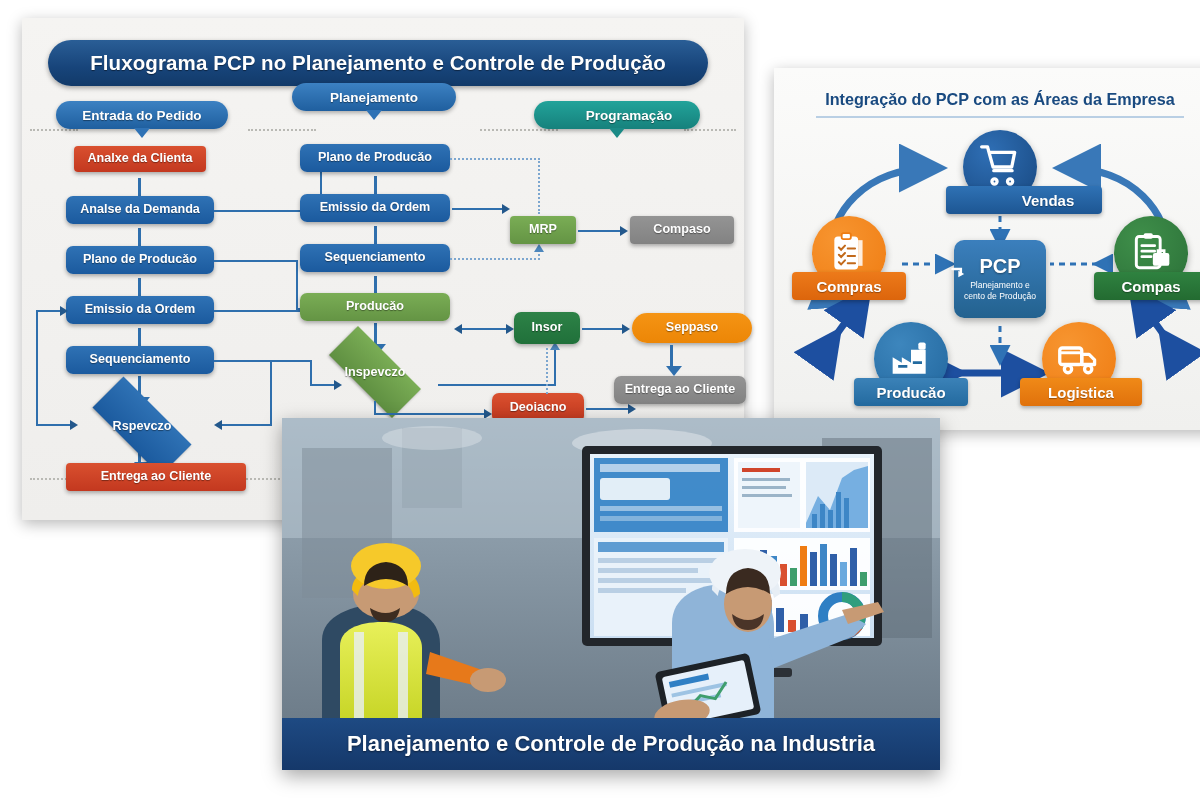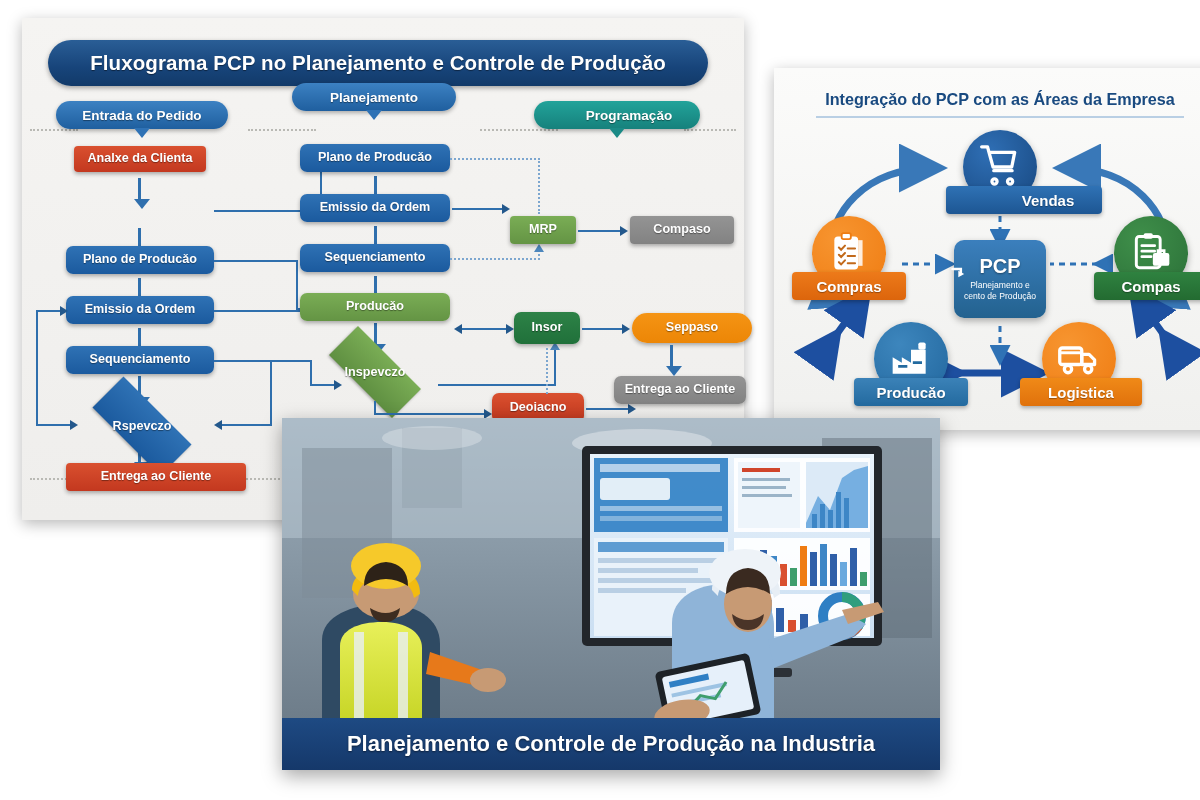--- a/index.html
+++ b/index.html
@@ -138,20 +138,23 @@
   <div class="arrow-v" style="left:116px;top:210px;height:22px;"></div>
   <div class="arrow-v" style="left:116px;top:260px;height:22px;"></div>
   <div class="arrow-v" style="left:116px;top:310px;height:22px;"></div>
   <div class="arrow-v" style="left:116px;top:358px;height:22px;"></div>
   <div class="arrow-v" style="left:116px;top:425px;height:20px;"></div>
 
   <div class="node n-red n-pill" style="left:52px;top:128px;width:132px;height:26px;">
     <span>Analxe da Clienta</span>
       </div>
 
+  <div class="node n-blue" style="left:44px;top:178px;width:148px;height:28px;">
+    <span>Analse da Demanda</span>
+      </div>
 
   <div class="node n-blue" style="left:44px;top:228px;width:148px;height:28px;">
     <span>Plano de Producǎo</span>
       </div>
 
   <div class="node n-blue" style="left:44px;top:278px;width:148px;height:28px;">
     <span>Emissio da Ordem</span>
       </div>
 
   <div class="node n-blue" style="left:44px;top:328px;width:148px;height:28px;">

